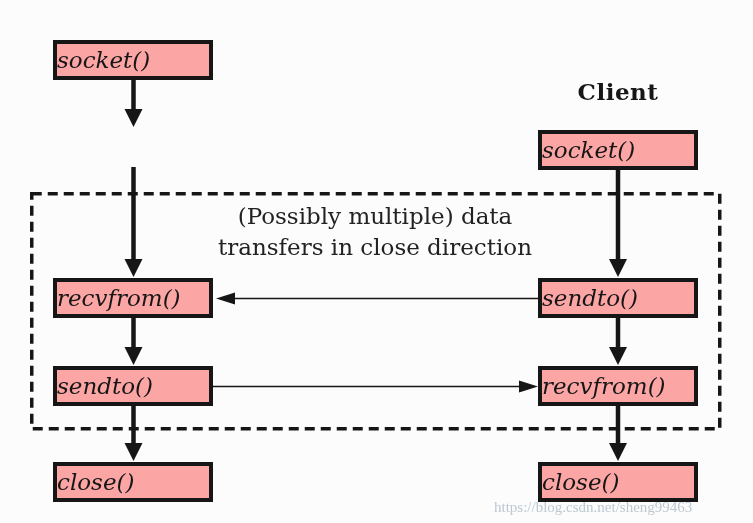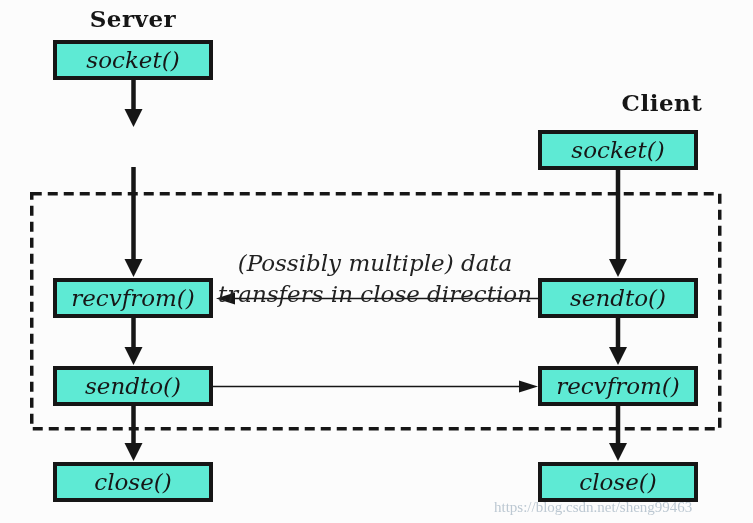--- a/index.html
+++ b/index.html
@@ -7,28 +7,28 @@
     position:relative;width:753px;height:523px;background:#fcfcfc;
     font-family:"DejaVu Serif","Liberation Serif",serif;overflow:hidden;
   }
   .col-title{
     position:absolute;transform:translateX(-50%);
     font-weight:bold;font-size:23px;color:#161616;letter-spacing:.5px;
     z-index:3;white-space:nowrap;
   }
   .fbox{
     position:absolute;width:160px;height:40px;box-sizing:border-box;
-    border:4px solid #161616;background:#5eead4;
-    display:flex;align-items:center;justify-content:center;z-index:2;
+    border:4px solid #161616;background:#fca5a5;
+    display:flex;align-items:center;justify-content:flex-start;z-index:2;
   }
   .fbox span{font-style:italic;font-size:23px;color:#161616;white-space:nowrap;}
   svg.overlay{position:absolute;left:0;top:0;z-index:1;}
   .annotation{
     position:absolute;left:205px;top:201px;width:340px;z-index:2;
-    text-align:center;font-style:italic;font-size:23px;line-height:31px;color:#222;margin-top:47px;
+    text-align:center;font-size:23px;line-height:31px;color:#222;
   }
   .watermark{
     position:absolute;left:494px;top:499px;z-index:5;
     font-family:Liberation Serif, serif;font-size:15px;
     color:rgba(176,190,202,.85);white-space:nowrap;
   }
 </style>
 </head>
 <body>
 
@@ -75,22 +75,21 @@
         <line x1="538" y1="298.5" x2="234" y2="298.5"></line>
         <polygon points="216,298.5 235,292.6 235,304.4" stroke="none"></polygon>
       </g>
       <g>
         <line x1="213" y1="386.5" x2="520" y2="386.5"></line>
         <polygon points="538,386.5 519,380.6 519,392.4" stroke="none"></polygon>
       </g>
     </g>
   </svg>
 
-  <div class="col-title" style="left:133px;top:5px;">Server</div>
-  <div class="col-title" style="left:618px;top:89px;margin-left:44px;">Client</div>
+  <div class="col-title" style="left:618px;top:78px;">Client</div>
 
   <div class="fbox" style="left:53px;top:40px;">
     <span>socket()</span>
   </div>
   <div class="fbox" style="left:53px;top:278px;">
     <span>recvfrom()</span>
   </div>
   <div class="fbox" style="left:53px;top:366px;">
     <span>sendto()</span>
   </div>

